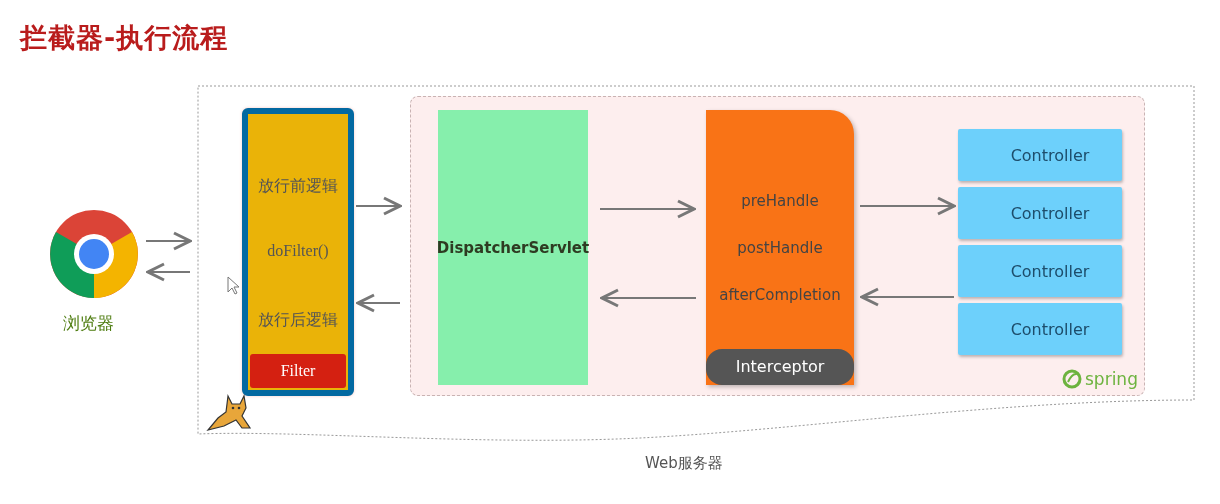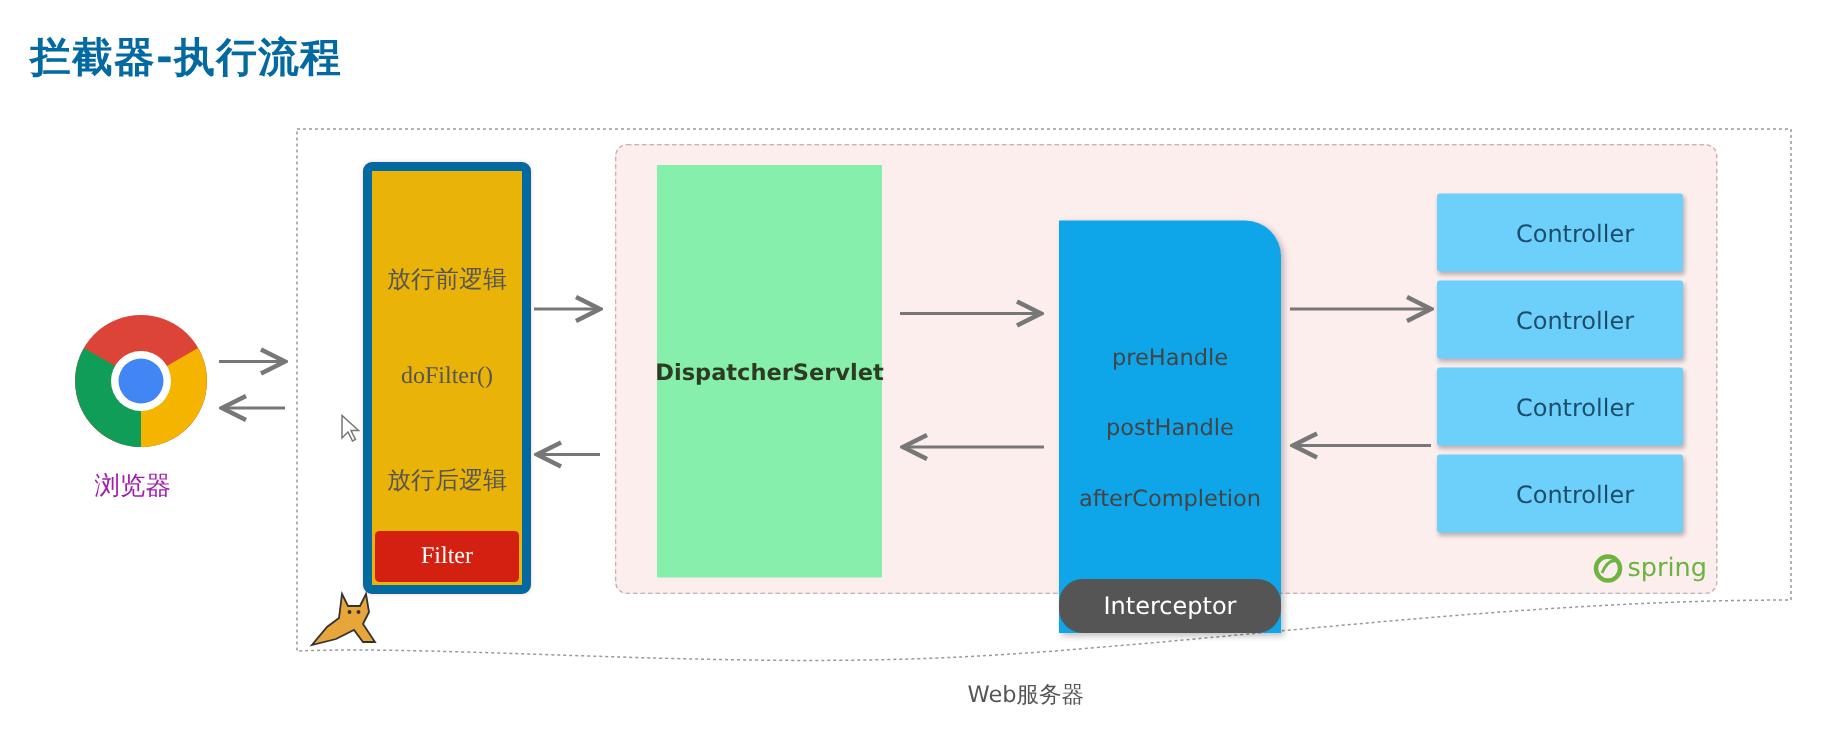--- a/index.html
+++ b/index.html
@@ -1,39 +1,39 @@
 <!DOCTYPE html>
 <html><head>
 <meta charset="utf-8">
 <style>
   html, body { margin:0; padding:0; background:#ffffff; }
   body { width:1220px; height:504px; position:relative; overflow:hidden;
          font-family:"DejaVu Sans", sans-serif; color:#333; }
   .abs { position:absolute; }
-  .title { left:20px; top:20px; font-size:27px; font-weight:bold; color:#0369a1; letter-spacing:1px; }
+  .title { left:20px; top:20px; font-size:27px; font-weight:bold; color:#b91c1c; letter-spacing:1px; }
   .spring-box { left:410px; top:96px; width:733px; height:298px; background:#fdeeee;
                 border:1px dashed #c9b3b3; border-radius:8px; }
   .filter { left:242px; top:108px; width:100px; height:276px; background:#eab308;
             border:6px solid #0369a1; border-radius:6px; box-shadow:0 0 3px rgba(240,120,110,0.4);font-family:Liberation Serif, serif; }
   .filter .txt { position:absolute; left:0; width:100%; text-align:center; font-size:16px; color:#555; }
   .filter .label { position:absolute; left:2px; right:2px; bottom:2px; height:34px; background:#d42011;
                    color:#fff; font-size:16px; text-align:center; line-height:34px; border-radius:3px; }
   .dispatcher { left:438px; top:110px; width:150px; height:275px; background:#86efac;
                 display:flex; align-items:center; justify-content:center;
                 font-weight:bold; font-size:15px; color:#2e3b22; }
-  .interceptor { left:706px; top:110px; width:148px; height:275px; background:#0ea5e9;
-                 border-top-right-radius:24px; box-shadow:2px 2px 4px rgba(0,0,0,0.25);margin-top:37px; }
+  .interceptor { left:706px; top:110px; width:148px; height:275px; background:#f97316;
+                 border-top-right-radius:24px; box-shadow:2px 2px 4px rgba(0,0,0,0.25); }
   .interceptor .txt { position:absolute; left:0; width:100%; text-align:center; font-size:15px; color:#444; }
   .interceptor .label { position:absolute; left:0; right:0; bottom:0; height:36px; background:#555;
                         color:#fff; font-size:16px; text-align:center; line-height:36px;
                         border-top-right-radius:10px;border-radius:16px; }
   .controller { left:958px; width:144px; height:52px; background:#6dd0fb; color:#1d4d6b;
                 font-size:16px; display:flex; align-items:center; justify-content:center;
                 box-shadow:1px 2px 3px rgba(0,0,0,0.25); border-radius:2px;padding-left:20px; }
-  .browser-label { left:63px; top:312px; font-size:17px; color:#a21caf; }
+  .browser-label { left:63px; top:312px; font-size:17px; color:#4d7c0f; }
   .web-label { left:645px; top:454px; font-size:15px; color:#555; }
   .spring-logo { left:1062px; top:369px; display:flex; align-items:center; gap:3px;
                  color:#6db33f; font-size:17px; }
   svg.overlay { position:absolute; left:0; top:0; }
 </style>
 </head>
 <body>
 
 <div class="abs title">拦截器-执行流程</div>
 

